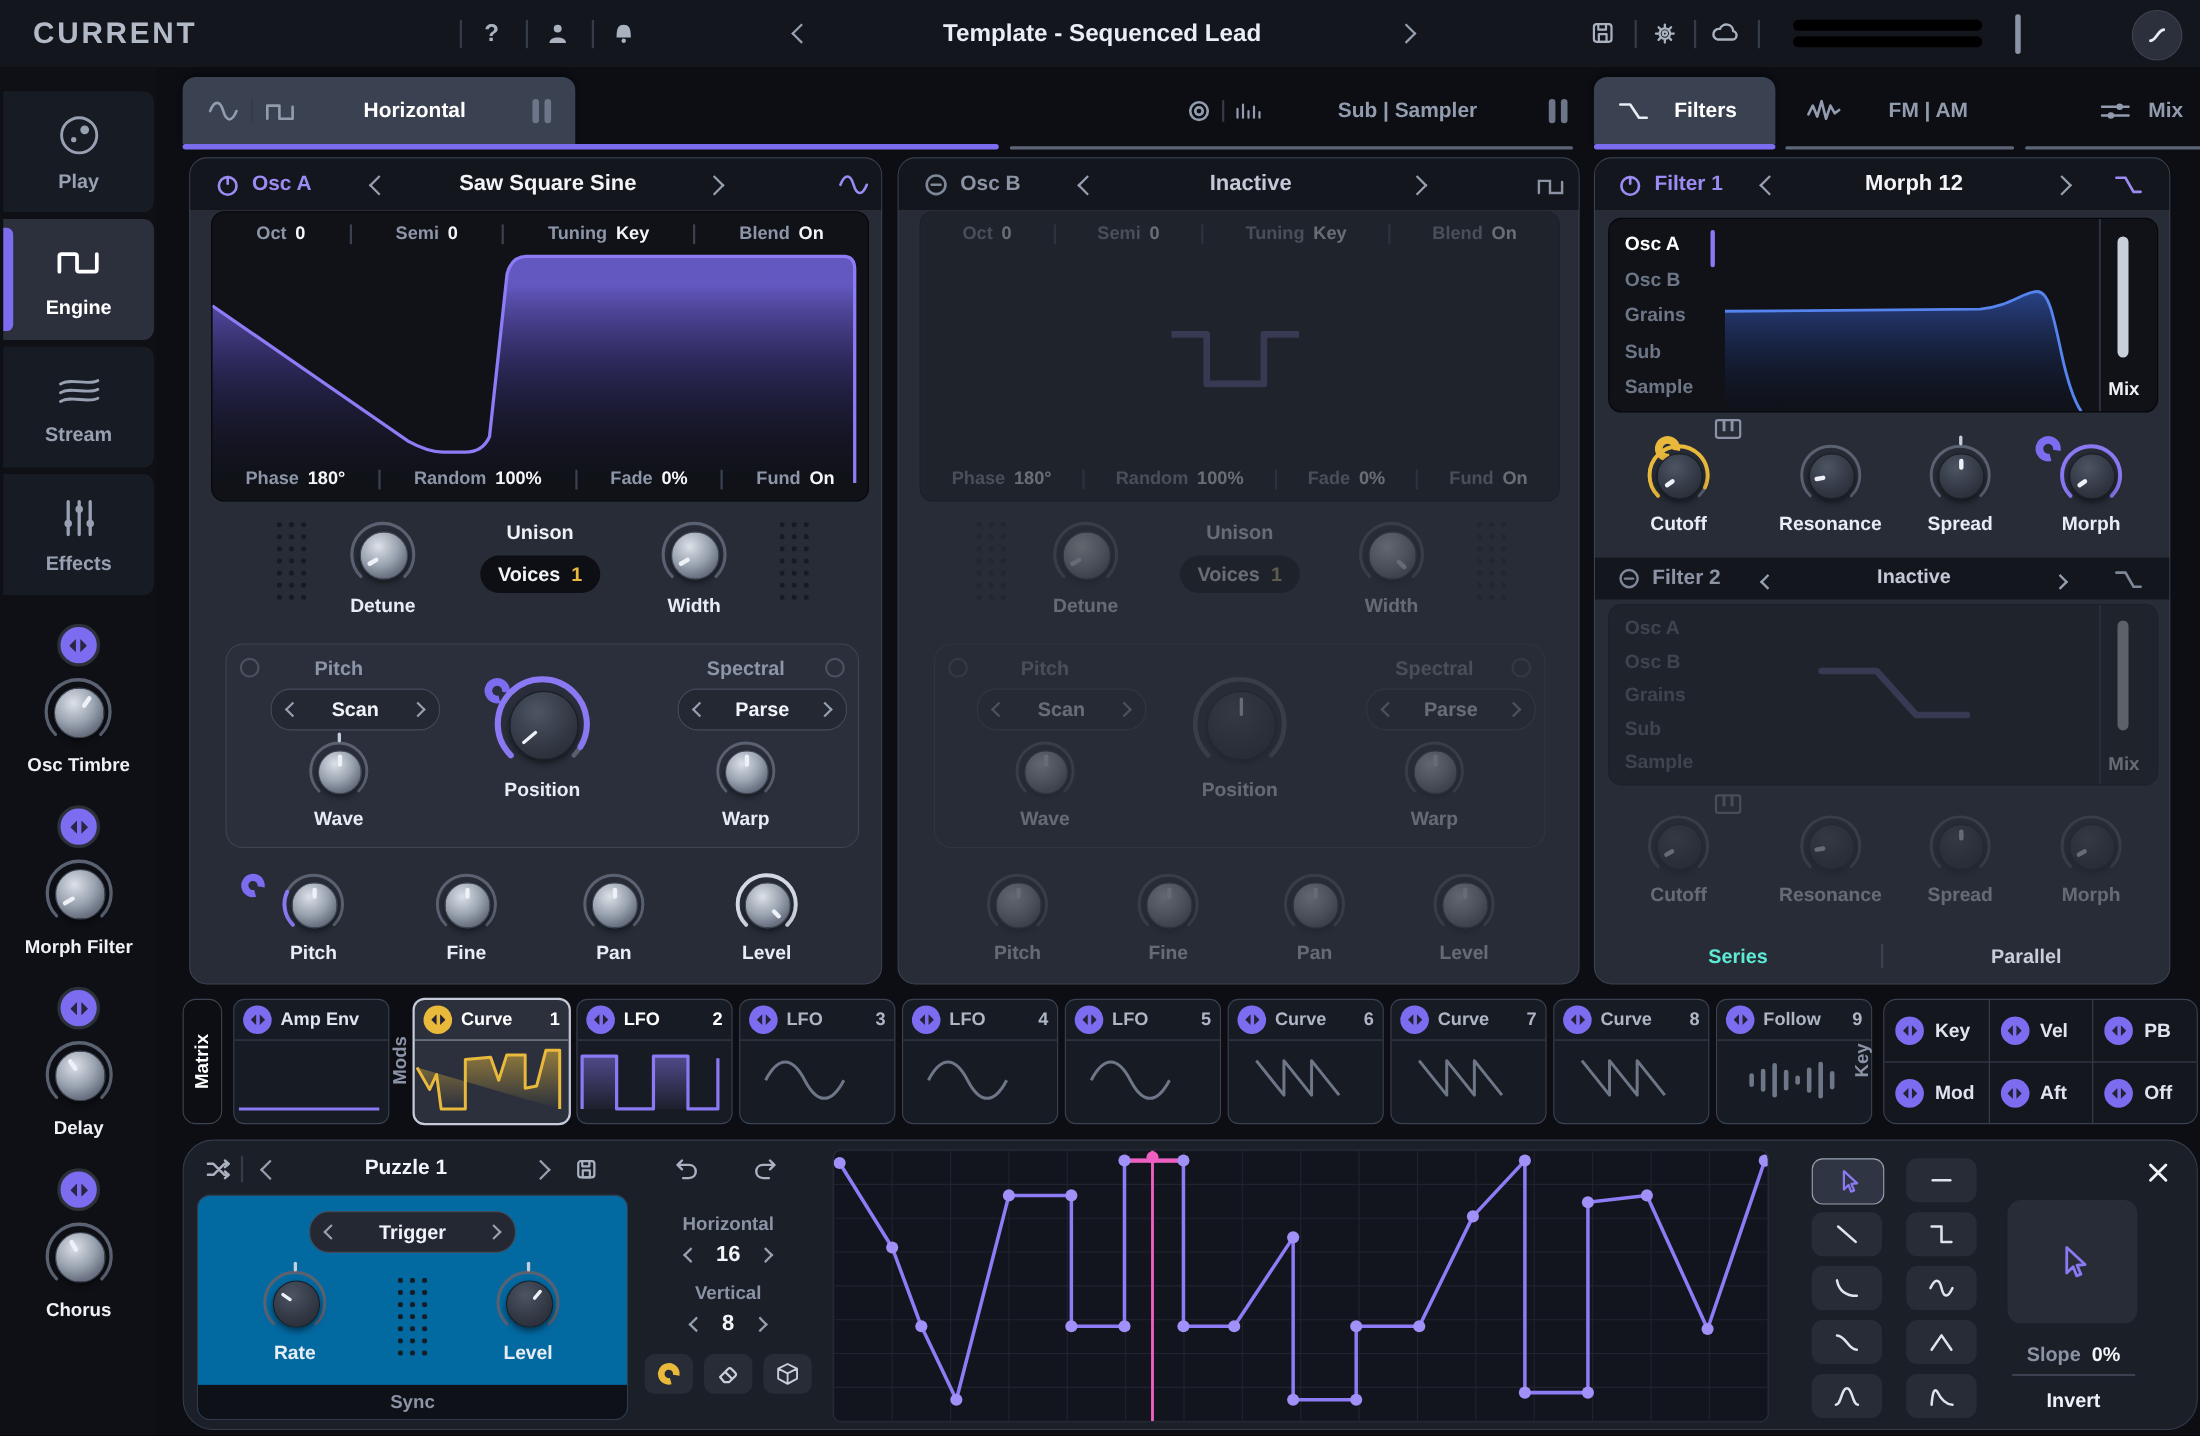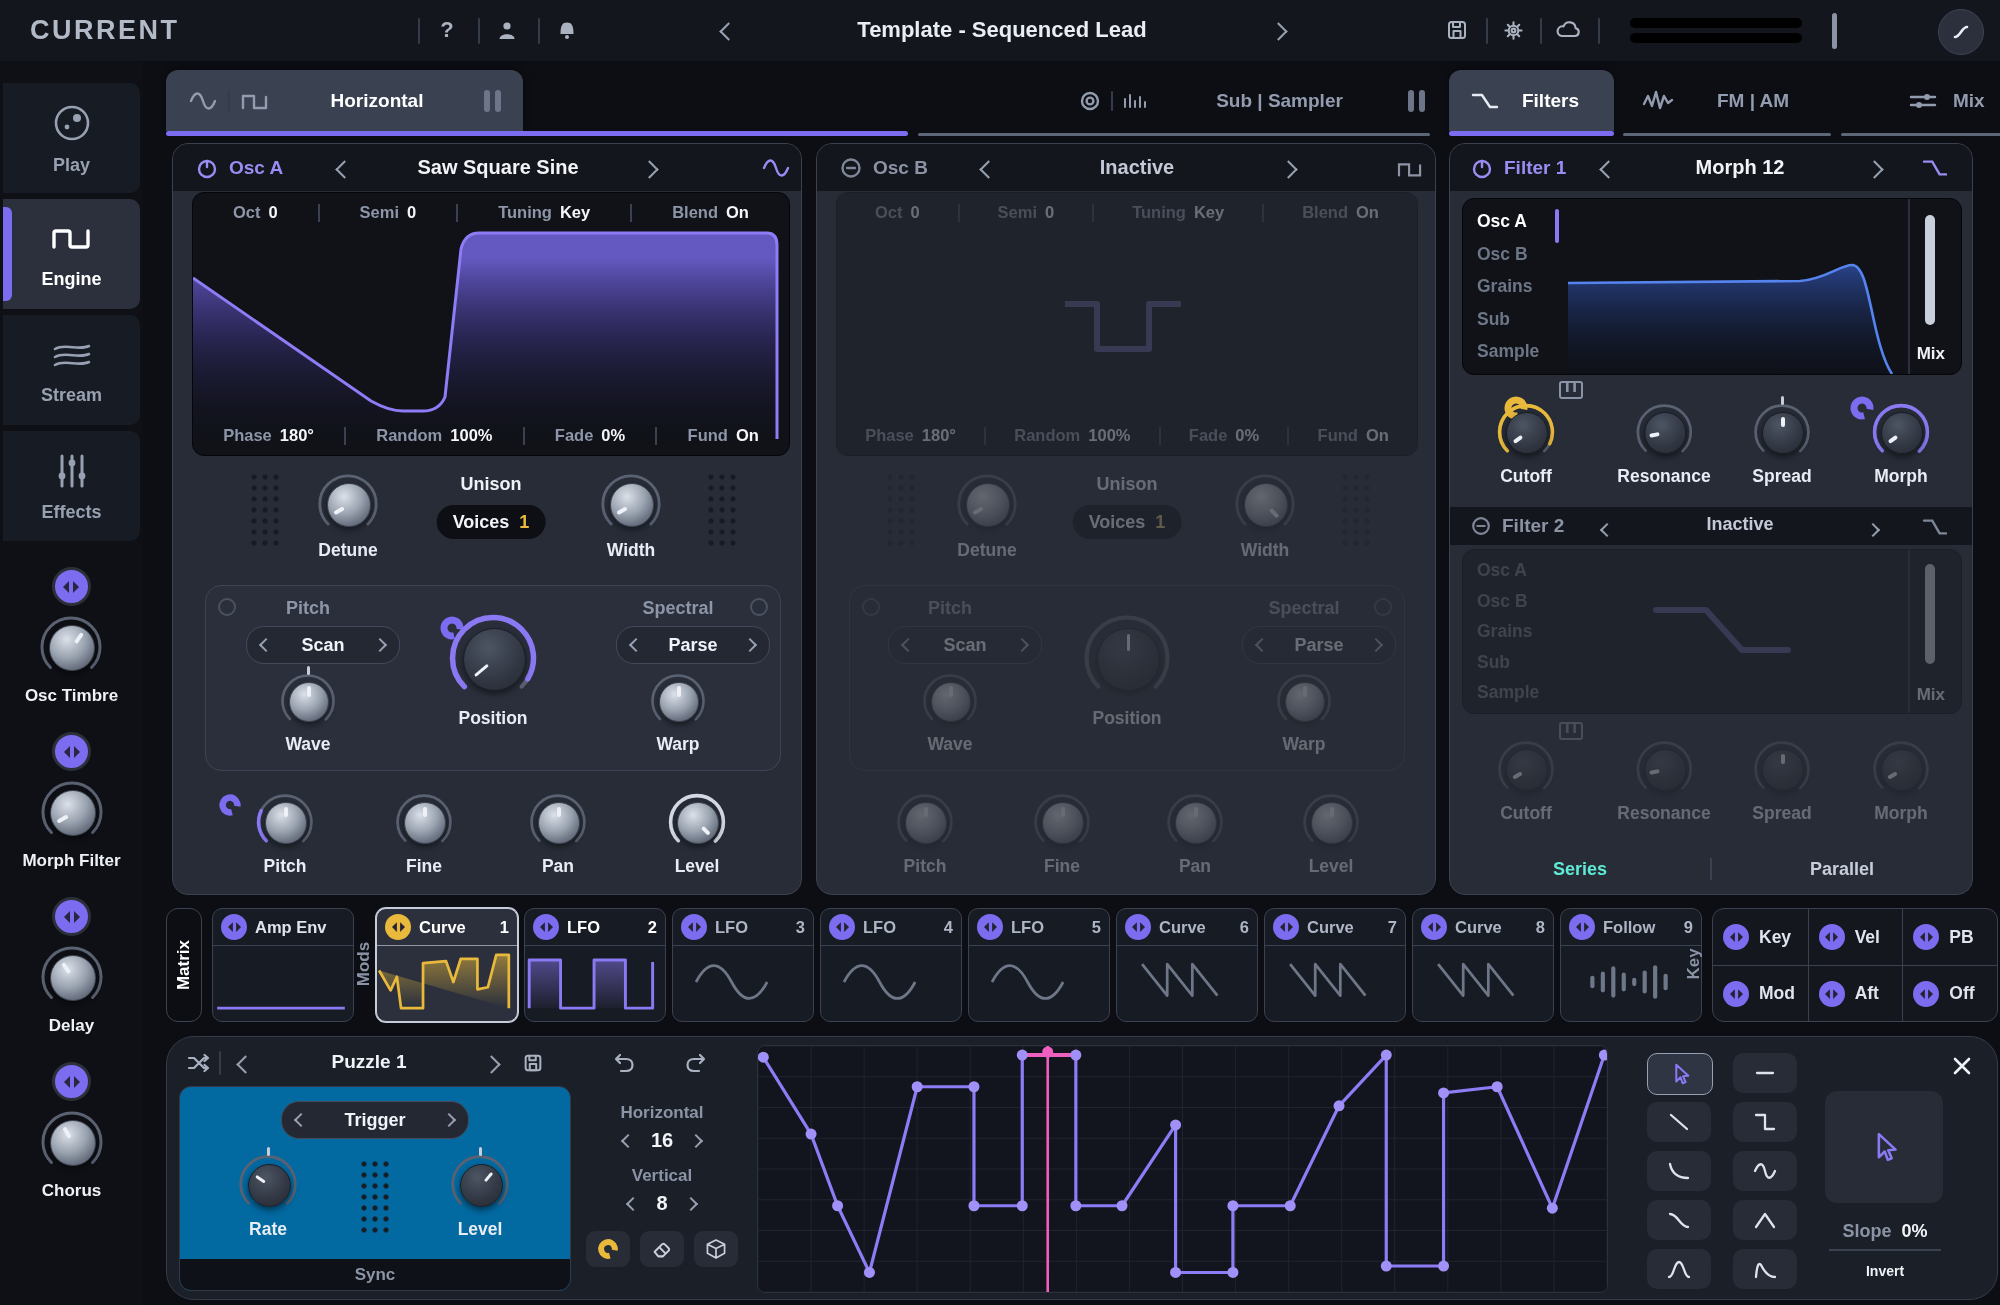--- a/index.html
+++ b/index.html
@@ -124,21 +124,21 @@
   .syncbar{position:absolute;left:0;right:0;bottom:0;height:31px;background:#0e1117;display:flex;align-items:center;justify-content:center;font-size:17px;font-weight:800;color:#8b94a6;}
   .stepper{display:flex;align-items:center;justify-content:center;gap:18px;}
   .stepper .sv{font-size:20px;font-weight:800;color:#f2f4f8;}
   .steplab{font-size:17px;font-weight:700;color:#8b94a6;text-align:center;}
   .toolbtn{position:absolute;width:64px;height:40px;border-radius:10px;background:#272c37;display:flex;align-items:center;justify-content:center;}
   .toolbtn svg{stroke:#dfe4ec;fill:none;stroke-width:2.3;stroke-linecap:round;stroke-linejoin:round;}
   .toolbtn.sel{background:#2f3542;border:1.5px solid #98a1b3;}
   .prevbox{position:absolute;left:1658px;top:54px;width:118px;height:112px;background:#272c37;border-radius:12px;display:flex;align-items:center;justify-content:center;}
   .slopelab{position:absolute;font-size:18px;font-weight:800;color:#8b94a6;}
   .slopelab b{color:#f2f4f8;margin-left:10px;}
-  .invlab{position:absolute;font-size:14px;font-weight:800;color:#eef1f6;}
+  .invlab{position:absolute;font-size:18px;font-weight:800;color:#eef1f6;}
   .editor{position:absolute;left:590px;top:8px;width:849px;height:246px;background:#12151d;border:1px solid #2a303d;border-radius:8px;}
   .editor svg{width:100%;height:100%;display:block;border-radius:8px;}
   .gl{stroke:#20242f;stroke-width:1;}
   .pline{fill:none;stroke:#8d7cf5;stroke-width:3.2;stroke-linejoin:round;}
   .pdot{fill:#a090f7;}
   .phead{stroke:#ef5fc0;stroke-width:2.6;}
   .pseg{stroke:#ef5fc0;stroke-width:4;}
   .iconbtn{width:44px;height:36px;border-radius:9px;background:#272c37;display:flex;align-items:center;justify-content:center;}
 </style>
 </head>

